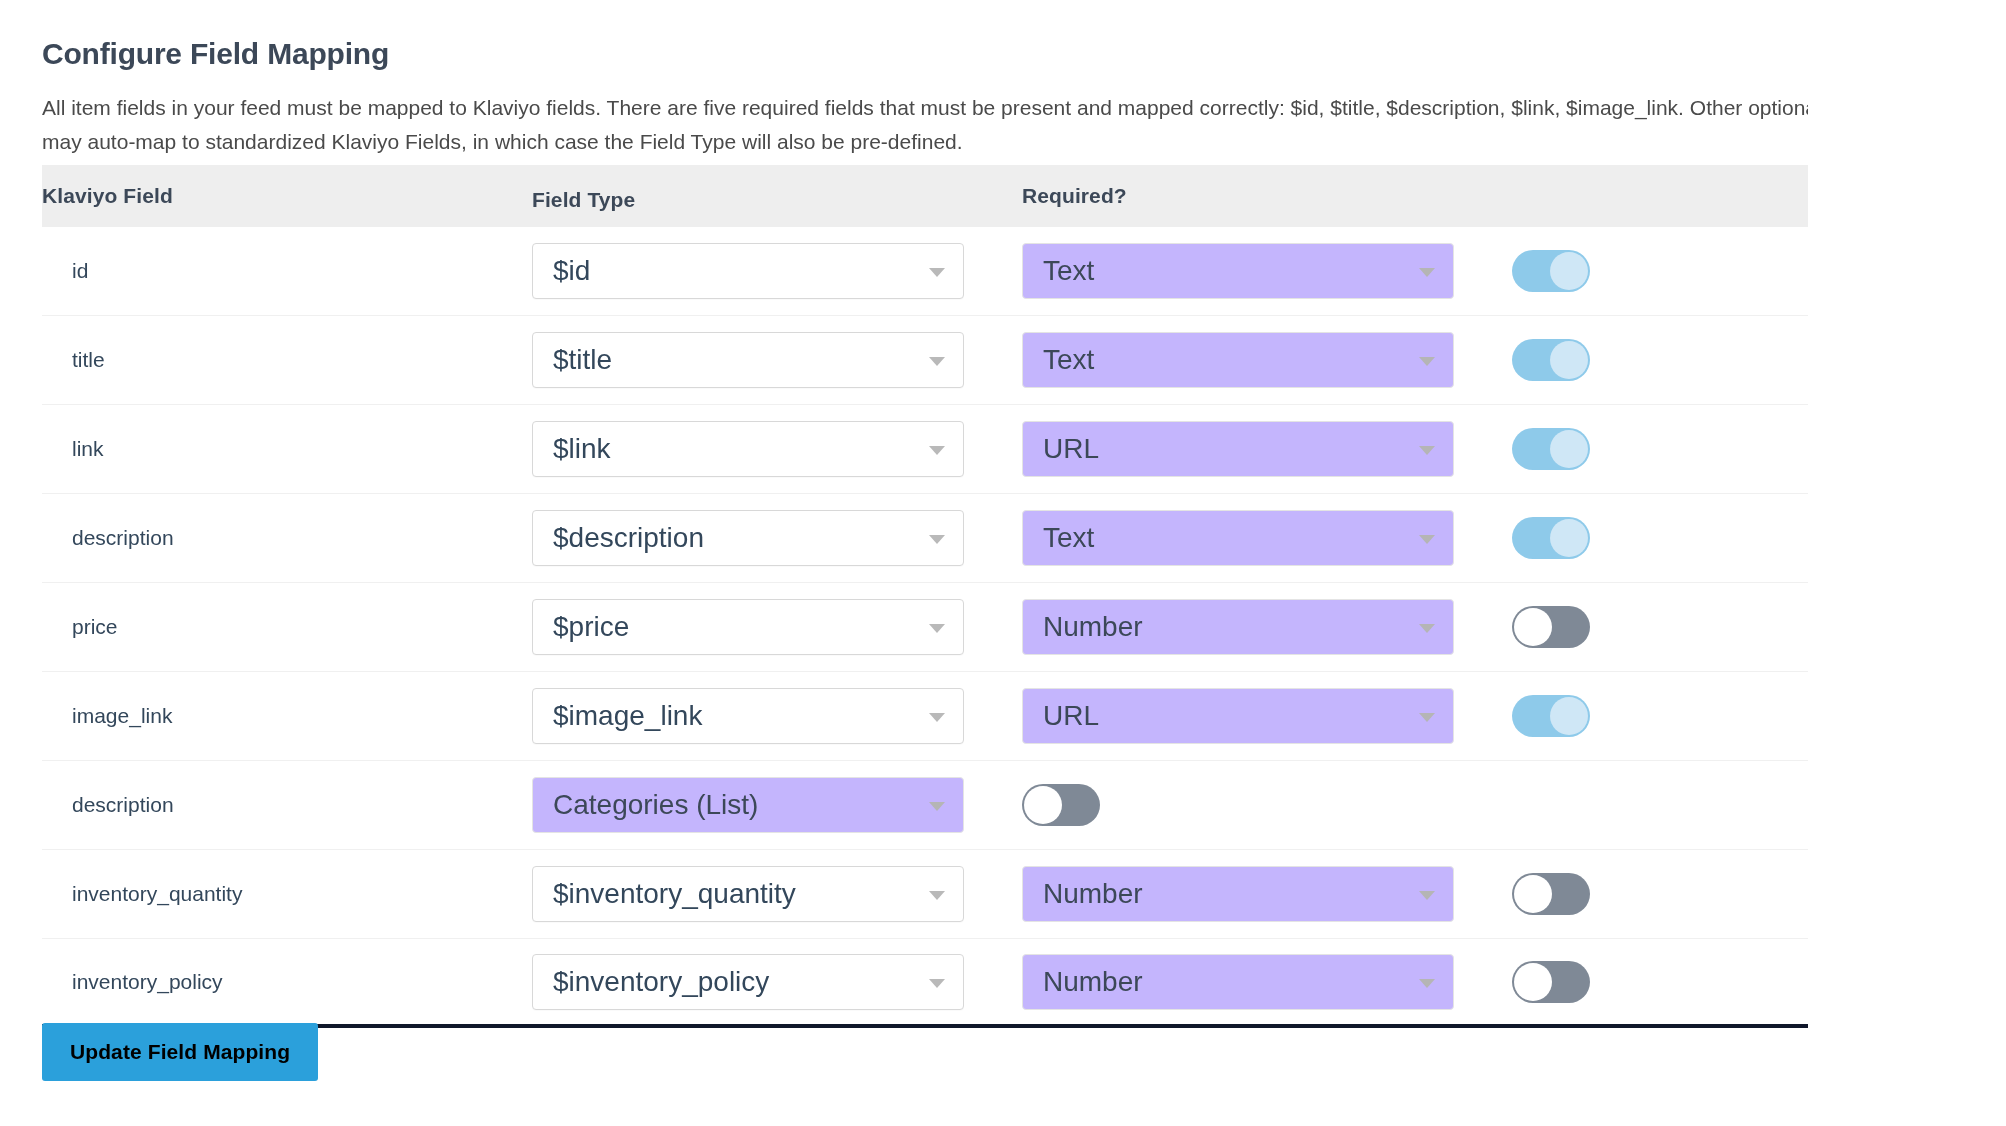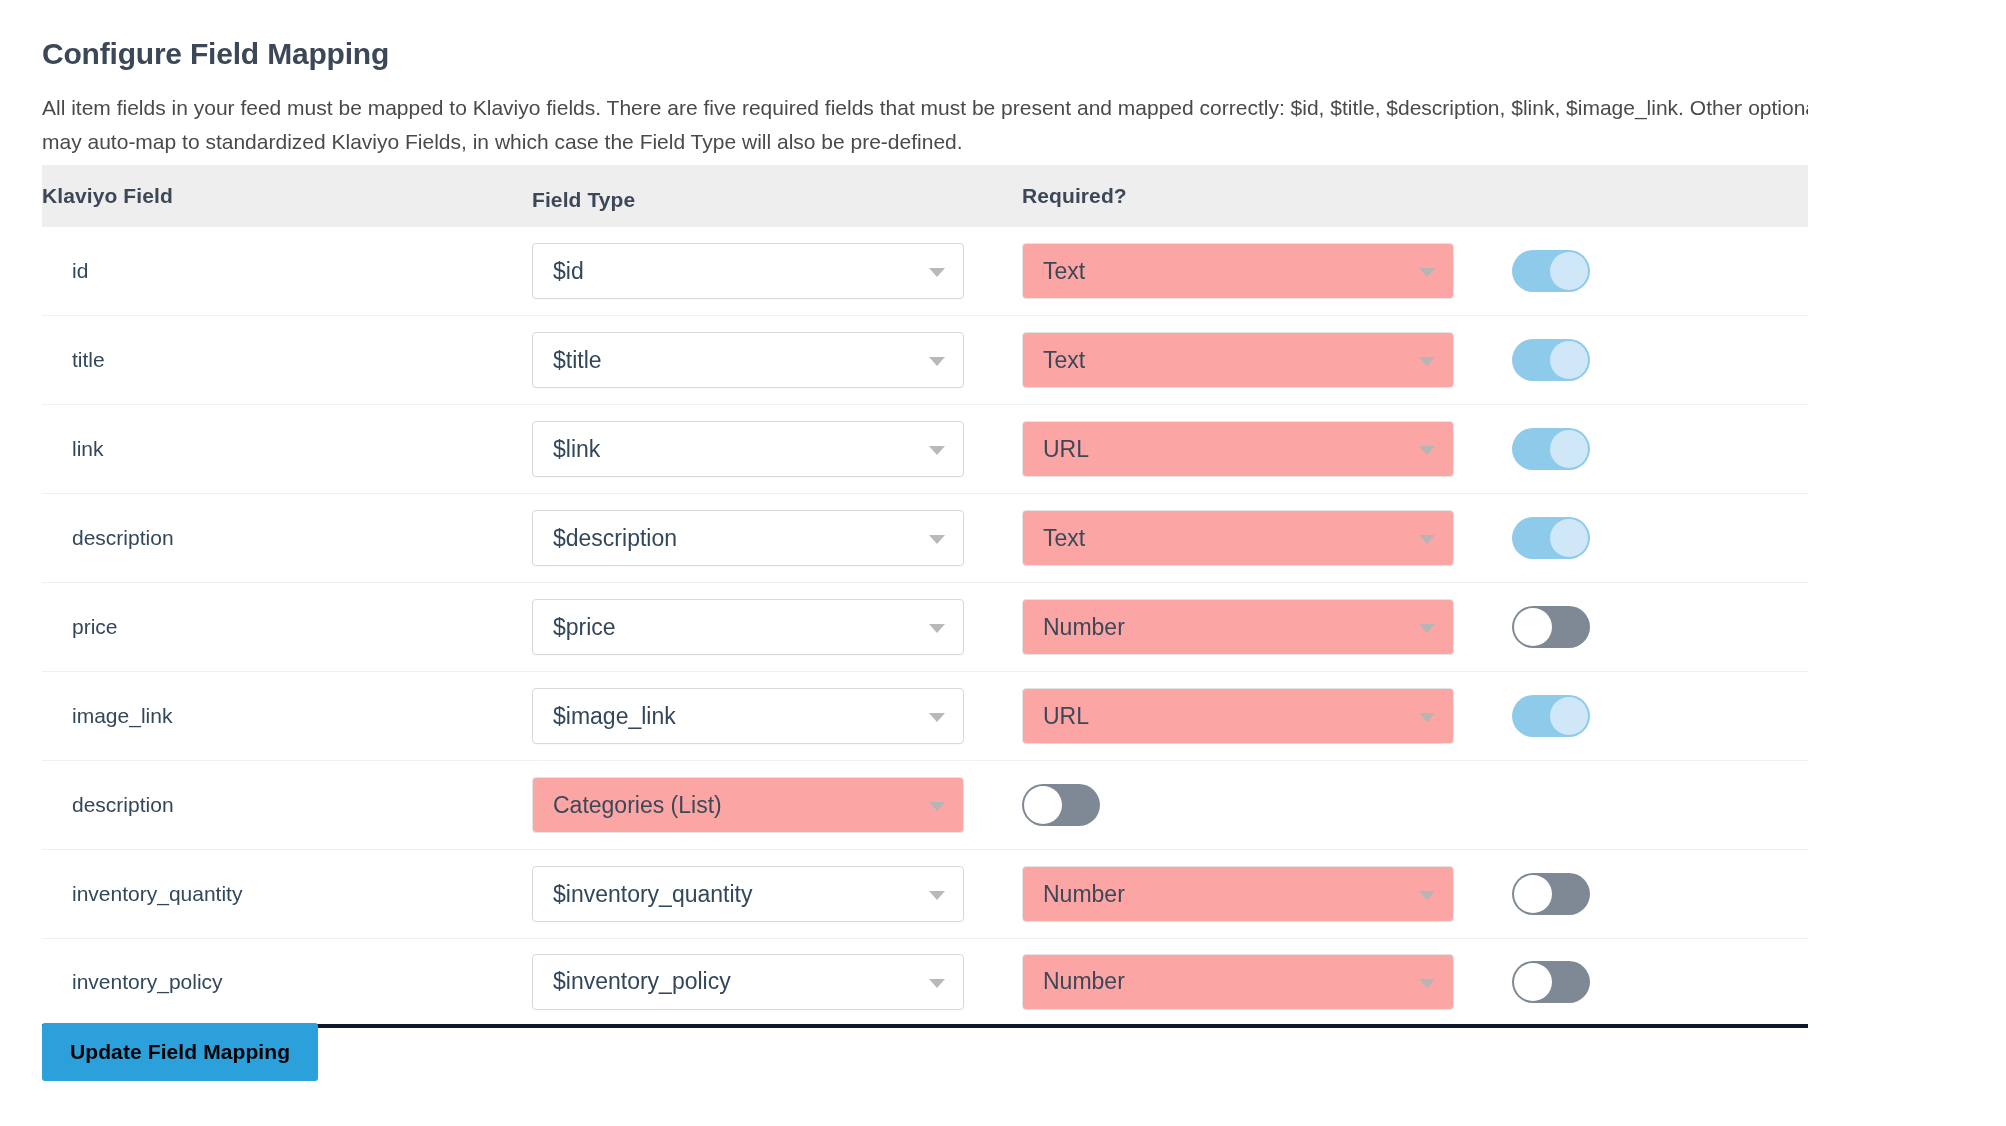--- a/index.html
+++ b/index.html
@@ -90,35 +90,35 @@
   .cell-ftype { width: 490px; }
   .cell-req   { width: 456px; display: flex; align-items: center; }
 
   
   .select {
     position: relative;
     height: 56px;
     border-radius: 4px;
     display: flex;
     align-items: center;
-    font-size: 23px;
+    font-size: 28px;
     color: #33475b;
     padding: 0 46px 0 20px;
     user-select: none;
     cursor: pointer;
   }
   .select.klav {
     width: 432px;
     background: #ffffff;
     border: 1px solid #d8d8d8;
     box-shadow: 0 1px 0 rgba(0,0,0,0.02);
   }
   .select.ftype {
     width: 432px;
-    background: #fca5a5;
+    background: #c4b5fd;
     border: 1px solid #e4e4e4;
     color: #3c4858;
   }
   .select .caret {
     position: absolute;
     right: 18px;
     top: 50%;
     margin-top: -3px;
     width: 0; height: 0;
     border-left: 8px solid transparent;

